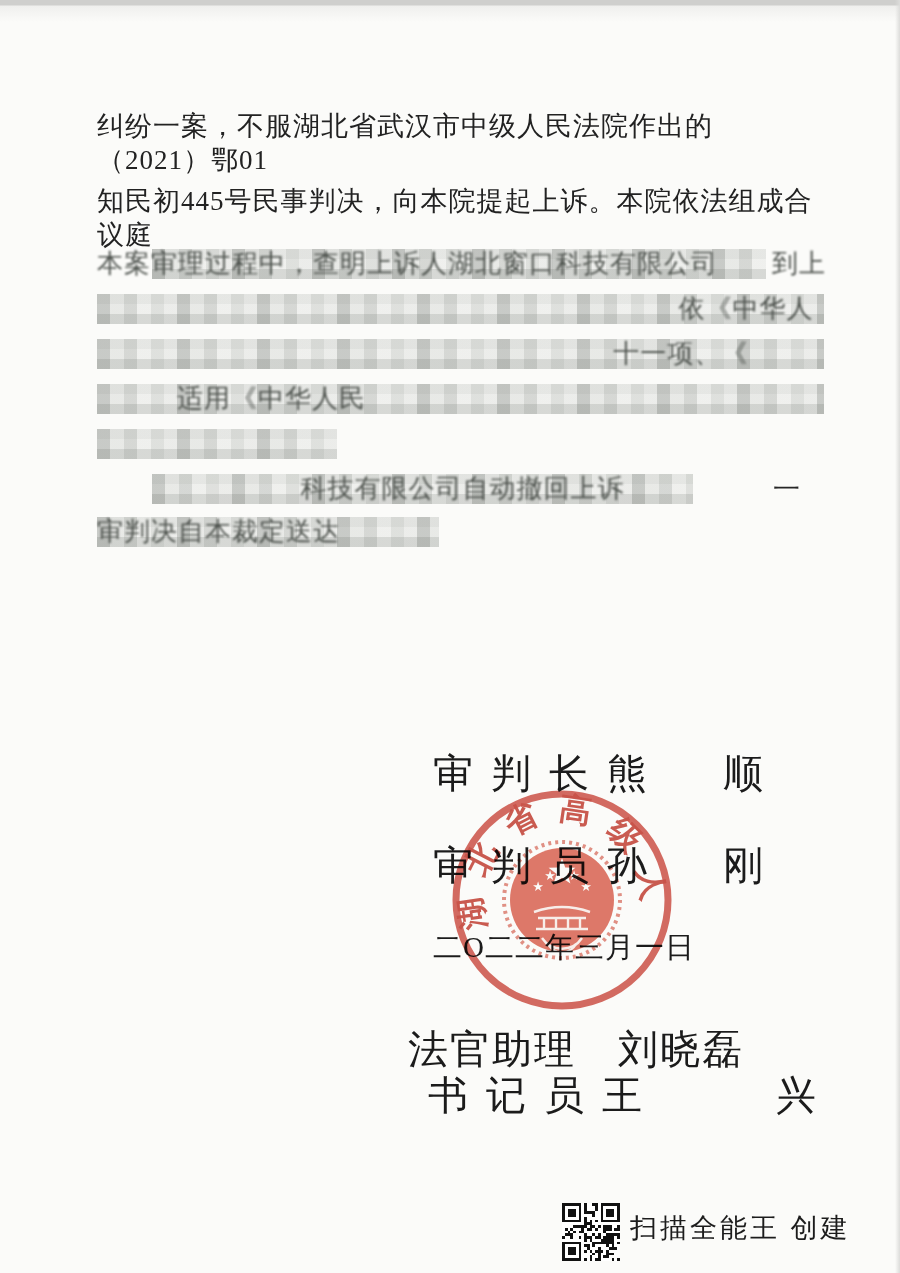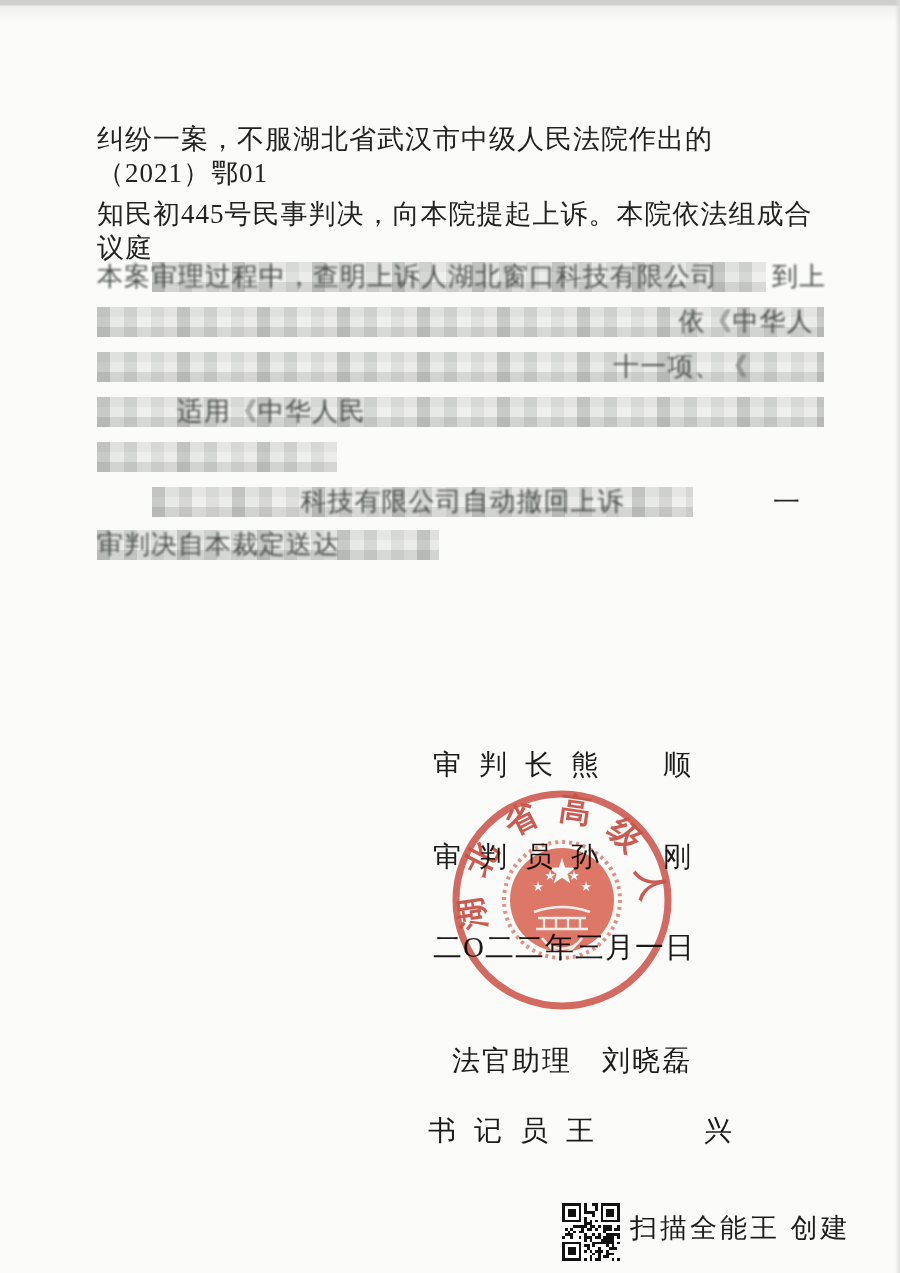--- a/index.html
+++ b/index.html
@@ -13,21 +13,21 @@
   }
   .scan-top-edge{
     position:absolute;left:0;top:0;width:100%;height:22px;
     background:linear-gradient(#cfcfcd 0 5px, rgba(230,230,228,.55) 6px, rgba(255,255,255,0) 22px);
   }
   .scan-right-edge{
     position:absolute;right:0;top:0;width:5px;height:100%;
     background:linear-gradient(to left,#dcdcda,rgba(255,255,255,0));
   }
   
-  #body-region{position:absolute;left:97px;top:17px;width:727px;height:650px;}
+  #body-region{position:absolute;left:97px;top:4px;width:727px;height:650px;}
   .bline{
     position:absolute;left:0;width:100%;height:36px;
     font-size:27px;line-height:34px;letter-spacing:1px;color:#222;
   }
   .bline.clear{filter:blur(.2px);}
   .mosaic{
     height:30px;margin-top:2px;
     background:
       repeating-linear-gradient(90deg, rgba(110,116,110,.32) 0 13px, rgba(175,180,175,.16) 13px 27px, rgba(135,141,135,.27) 27px 40px, rgba(205,208,205,.10) 40px 54px, rgba(150,156,150,.22) 54px 67px, rgba(190,193,190,.14) 67px 80px),
       repeating-linear-gradient(0deg, rgba(125,131,125,.28) 0 10px, rgba(195,198,195,.14) 10px 20px, rgba(158,163,158,.20) 20px 30px);
@@ -36,21 +36,21 @@
     position:absolute;top:0;white-space:nowrap;
     font-size:26px;line-height:34px;color:#4c514c;
     filter:blur(1.3px);
   }
   .m-tail{
     position:absolute;top:0;font-size:27px;line-height:34px;color:#262626;
   }
   
   .sig{
     position:absolute;white-space:nowrap;color:#1b1b1b;z-index:2;
-    font-size:28px;letter-spacing:18px;filter:blur(.2px);
+    font-size:40px;letter-spacing:18px;filter:blur(.2px);
   }
   .sig.date{font-size:29px;letter-spacing:1px;}
   .sig.assist{letter-spacing:2px;}
   
   .seal-svg{position:absolute;left:448px;top:786px;z-index:3;mix-blend-mode:multiply;opacity:.93;}
   
   .qr-svg{position:absolute;left:562px;top:1203px;z-index:2;}
   .wm-text{
     position:absolute;left:630px;top:1210px;z-index:2;
     font-family:"Liberation Sans", sans-serif;
@@ -94,22 +94,22 @@
       </div>
       <div class="bline" style="top: 511px;">
         <div class="mosaic" style="margin-left: 0px; width: 341.69px;"></div>
         <span class="m-overlay" style="left: 0%;">审判决自本裁定送达</span>
       </div>
     </div>
 
   <div class="sig" style="left:433px;top:746px;">审判长熊　顺</div>
   <div class="sig" style="left:433px;top:838px;">审判员孙　刚</div>
   <div class="sig date" style="left:433px;top:928px;">二O二二年三月一日</div>
-  <div class="sig assist" style="left:452px;top:1022px;margin-top:20px;">法官助理　刘晓磊</div>
-  <div class="sig" style="left:428px;top:1068px;margin-top:44px;">书记员王　　兴</div>
+  <div class="sig assist" style="left:408px;top:1022px;">法官助理　刘晓磊</div>
+  <div class="sig" style="left:428px;top:1068px;">书记员王　　兴</div>
 
   <svg class="seal-svg" width="228" height="228" viewBox="0 0 228 228">
     <circle cx="114" cy="114" r="106" fill="none" stroke="#cf5348" stroke-width="7" opacity=".92"></circle>
     <path id="sealArc" d="M 38.8 141.4 A 80 80 0 1 1 189.2 141.4" fill="none"></path>
     <text fill="#c8463c" font-size="32" font-weight="bold" font-family="'Liberation Serif',serif" opacity=".95">
       <textPath href="#sealArc" startOffset="0" textLength="430" lengthAdjust="spacing">湖北省高级人民法院</textPath>
     </text>
     <g>
       <circle cx="114" cy="114" r="58" fill="none" stroke="#d96b5c" stroke-width="4" stroke-dasharray="3 4" opacity=".8"></circle>
       <circle cx="114" cy="114" r="52" fill="#df7060"></circle>

